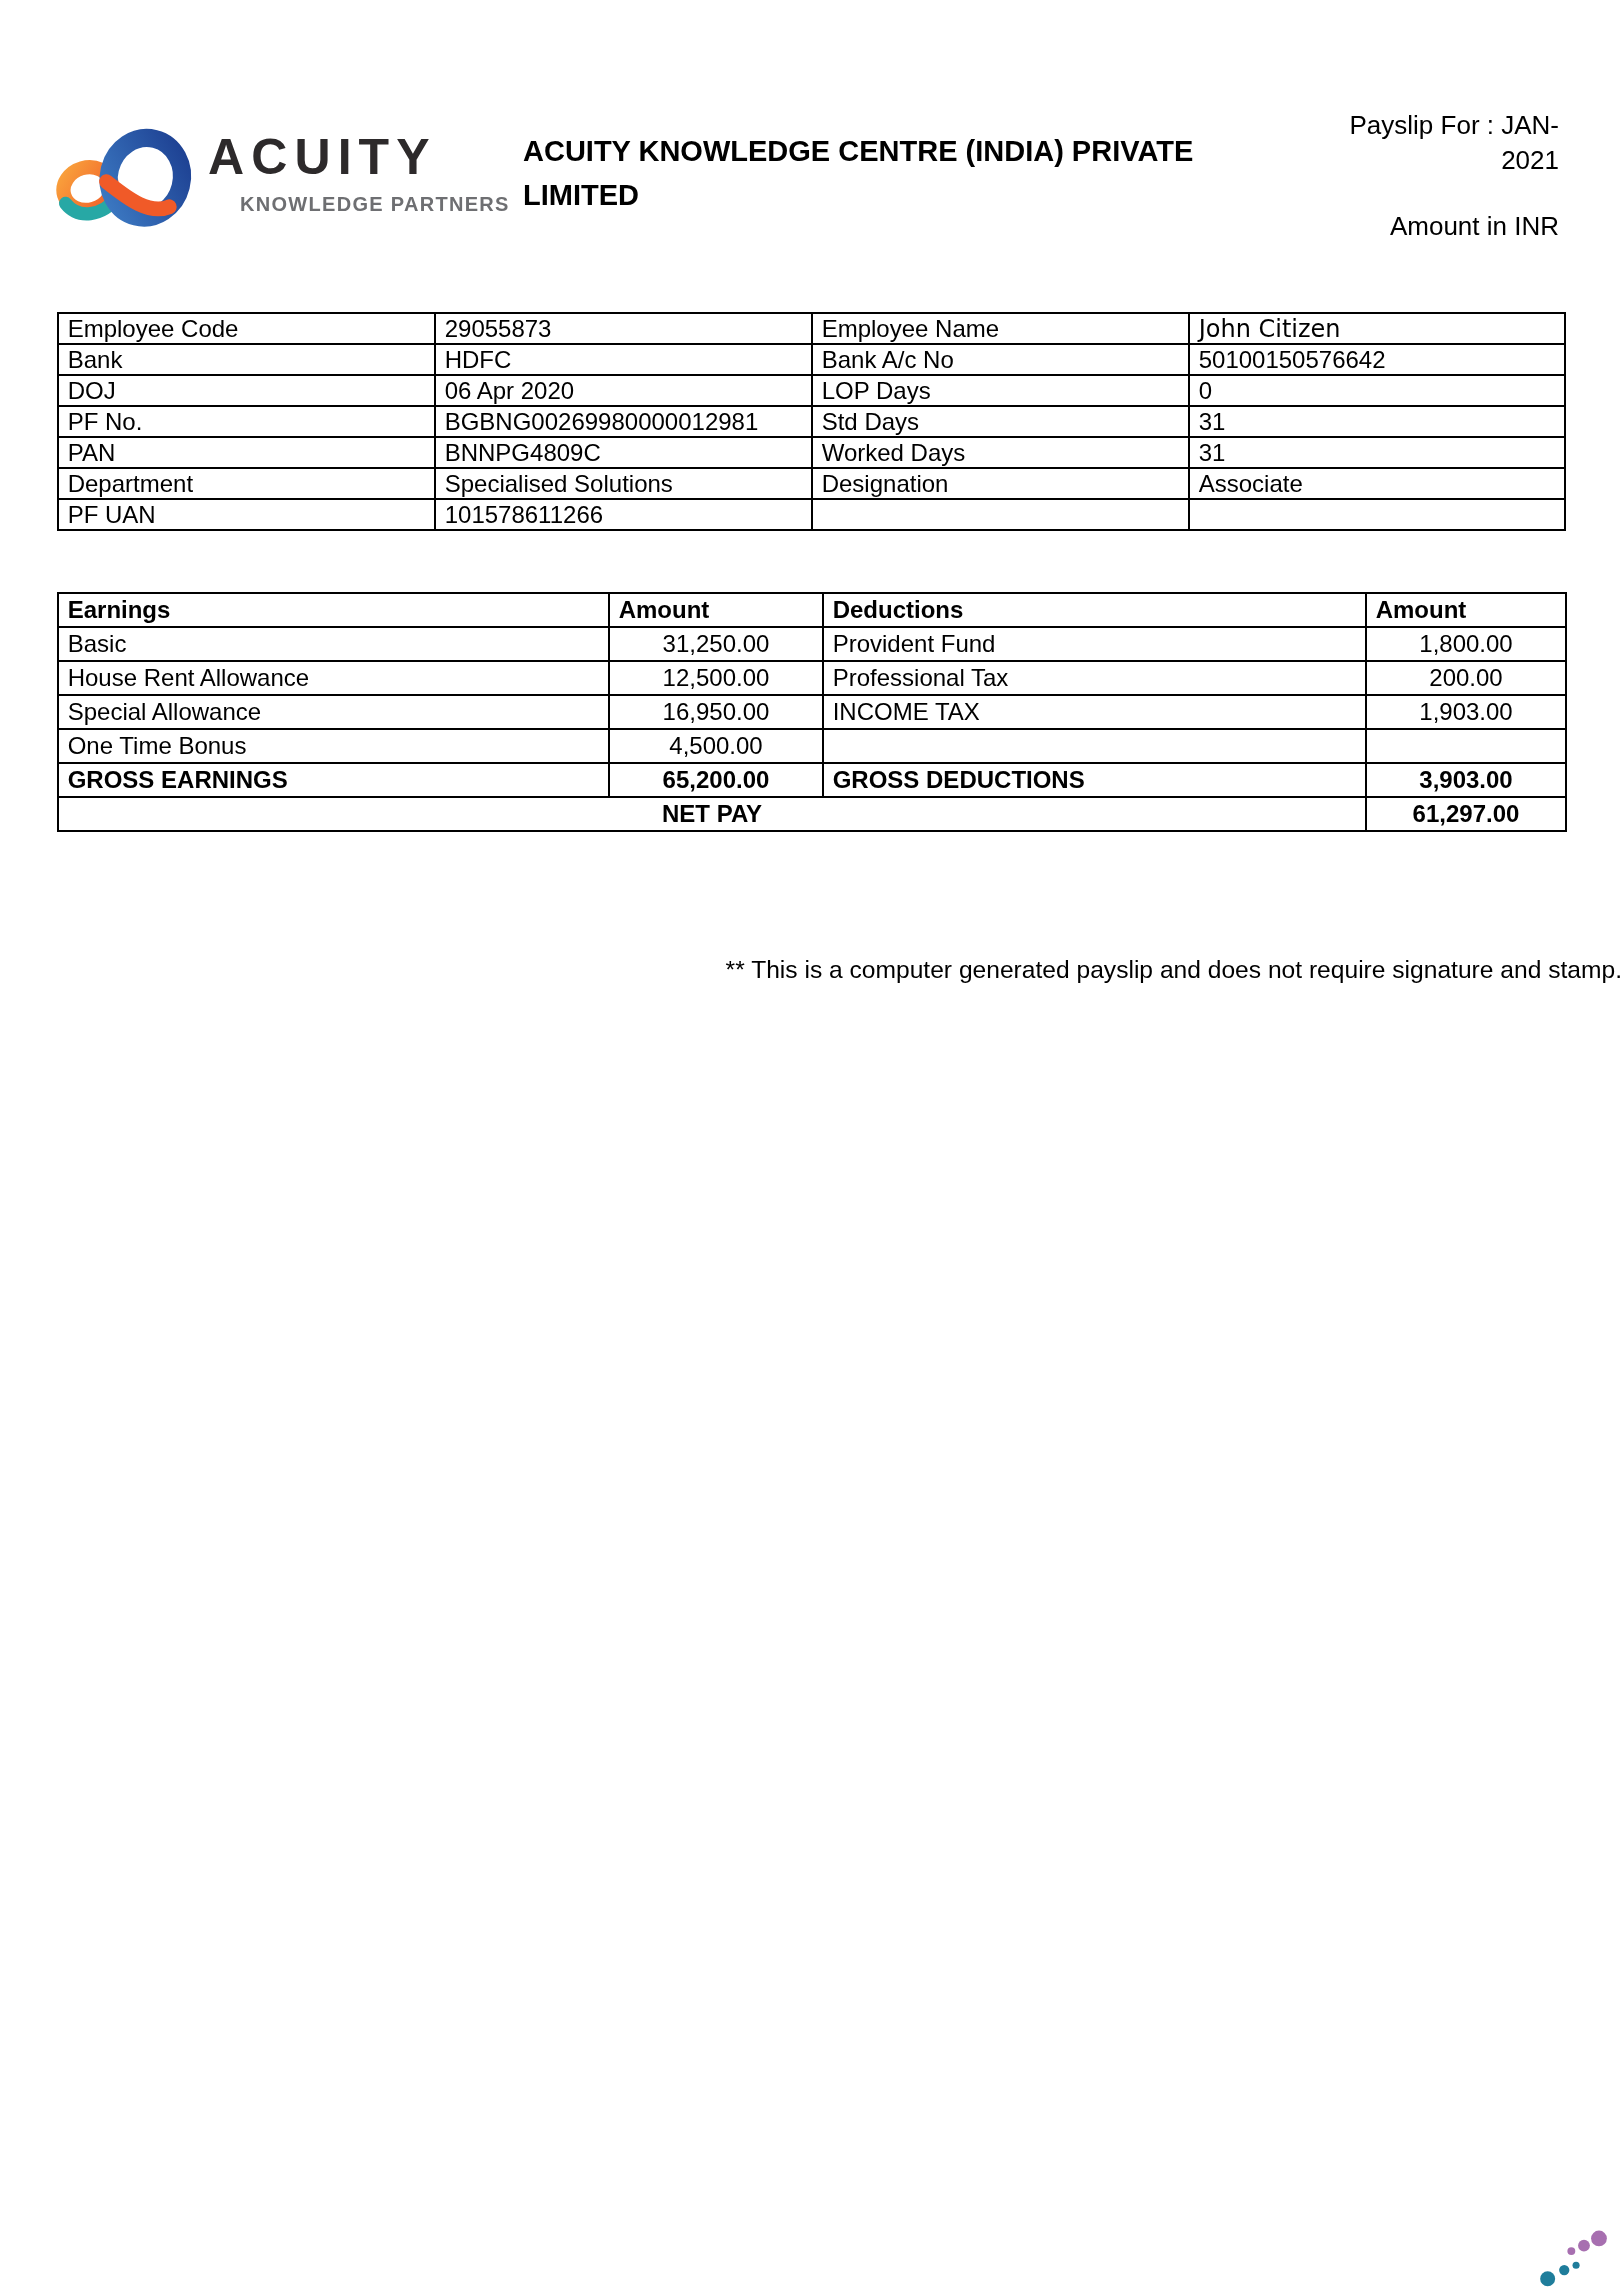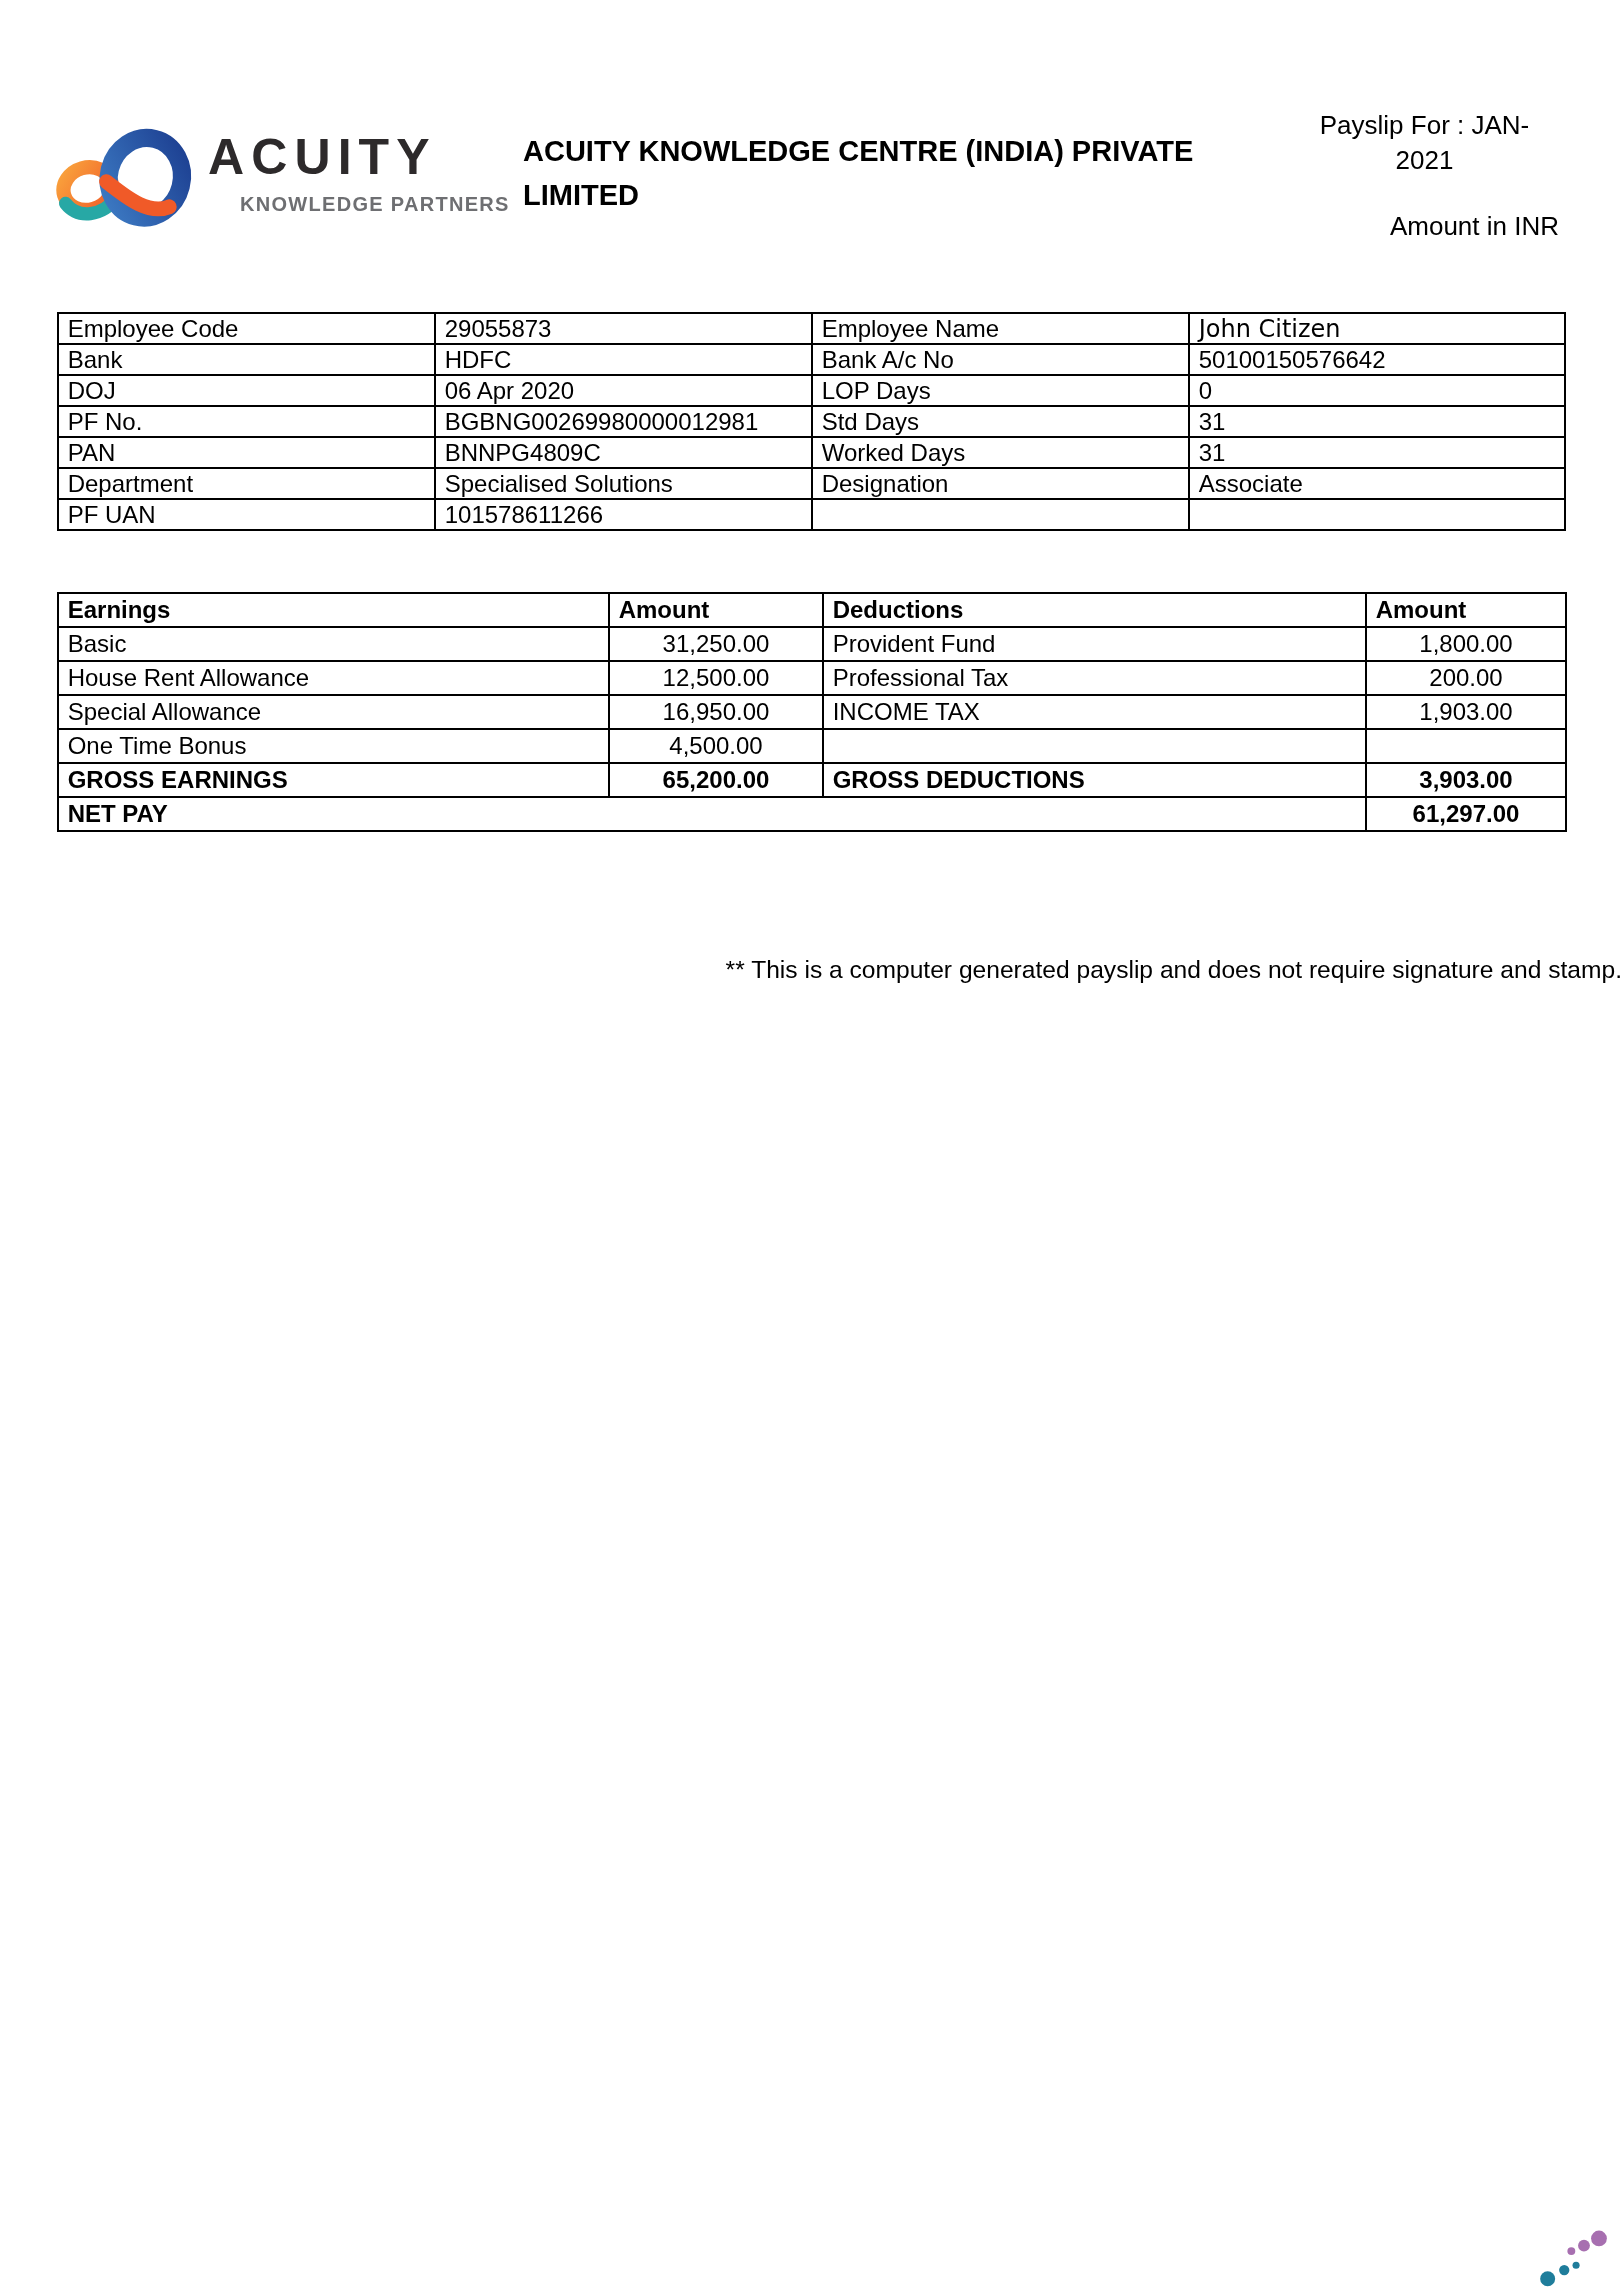--- a/index.html
+++ b/index.html
@@ -11,41 +11,41 @@
   .logo-mark{position:absolute;left:55px;top:119px;width:143px;height:114px;}
   .wordmark{position:absolute;left:208px;top:133px;}
   .brand-name{font-size:50px;font-weight:bold;color:#2d2a2b;letter-spacing:7.1px;line-height:48px;}
   .tagline{font-size:20px;font-weight:bold;color:#6e6f72;letter-spacing:1.3px;margin-top:12px;margin-left:32px;}
   .company-title{
     position:absolute;left:523px;top:129px;width:792px;margin:0;
     font-size:29px;font-weight:bold;line-height:44px;color:#000;
   }
   .payslip-meta{
     position:absolute;top:108px;right:63px;width:269px;
-    text-align:center;font-size:26px;line-height:35px;
+    text-align:right;font-size:26px;line-height:35px;
   }
   .amount-in{position:absolute;top:211px;right:63px;font-size:26px;text-align:right;}
 
   
   table{border-collapse:collapse;table-layout:fixed;background:#fff;}
   .emp-table{position:absolute;left:57px;top:312px;width:1507px;}
   .emp-table td{
     border:2.4px solid #000;height:29px;padding:0 8.7px;
     font-size:24px;vertical-align:middle;overflow:hidden;white-space:nowrap;
   }
   .alt-font{font-family:"DejaVu Sans",sans-serif;font-size:22px;}
   .pay-table{position:absolute;left:57px;top:592px;width:1507px;}
   .pay-table td,.pay-table th{
     border:2.4px solid #000;height:32px;padding:0 8.7px;
     font-size:24px;vertical-align:middle;overflow:hidden;white-space:nowrap;
   }
   .pay-table th{text-align:left;font-weight:bold;}
   .amount{text-align:center;}
   .bold{font-weight:bold;}
-  .net-label{text-align:left;font-weight:bold;padding-right:9.5px;}
+  .net-label{text-align:center;font-weight:bold;padding-right:9.5px;}
 
   
   .footer-note{
     position:absolute;top:956px;left:0;width:100%;margin:0;
     text-align:right;font-size:24.6px;
   }
 
   
   .watermark{position:absolute;top:2229px;right:9.5px;display:flex;align-items:flex-end;flex-direction:column;}
   .wm-dots{width:73px;height:60px;margin-right:1.6px;}

